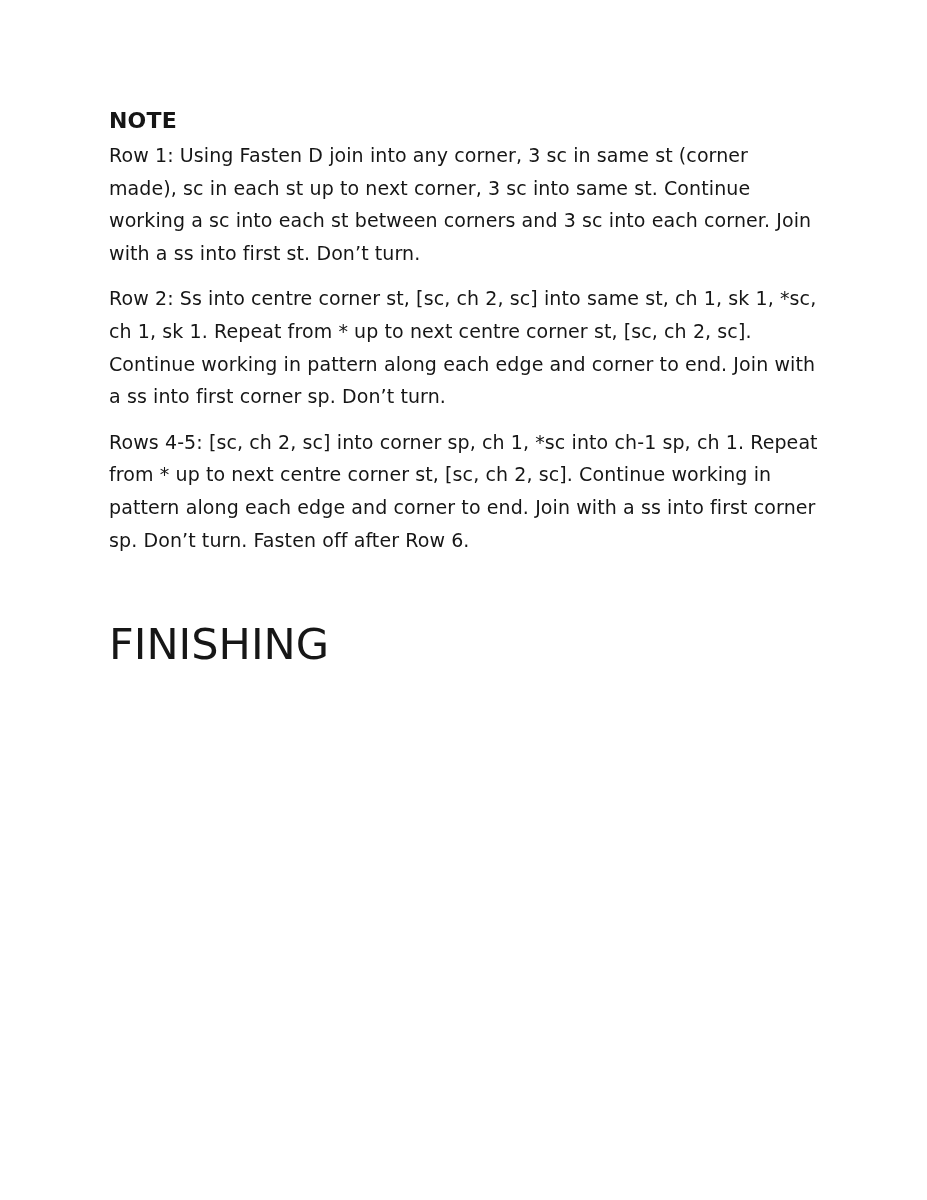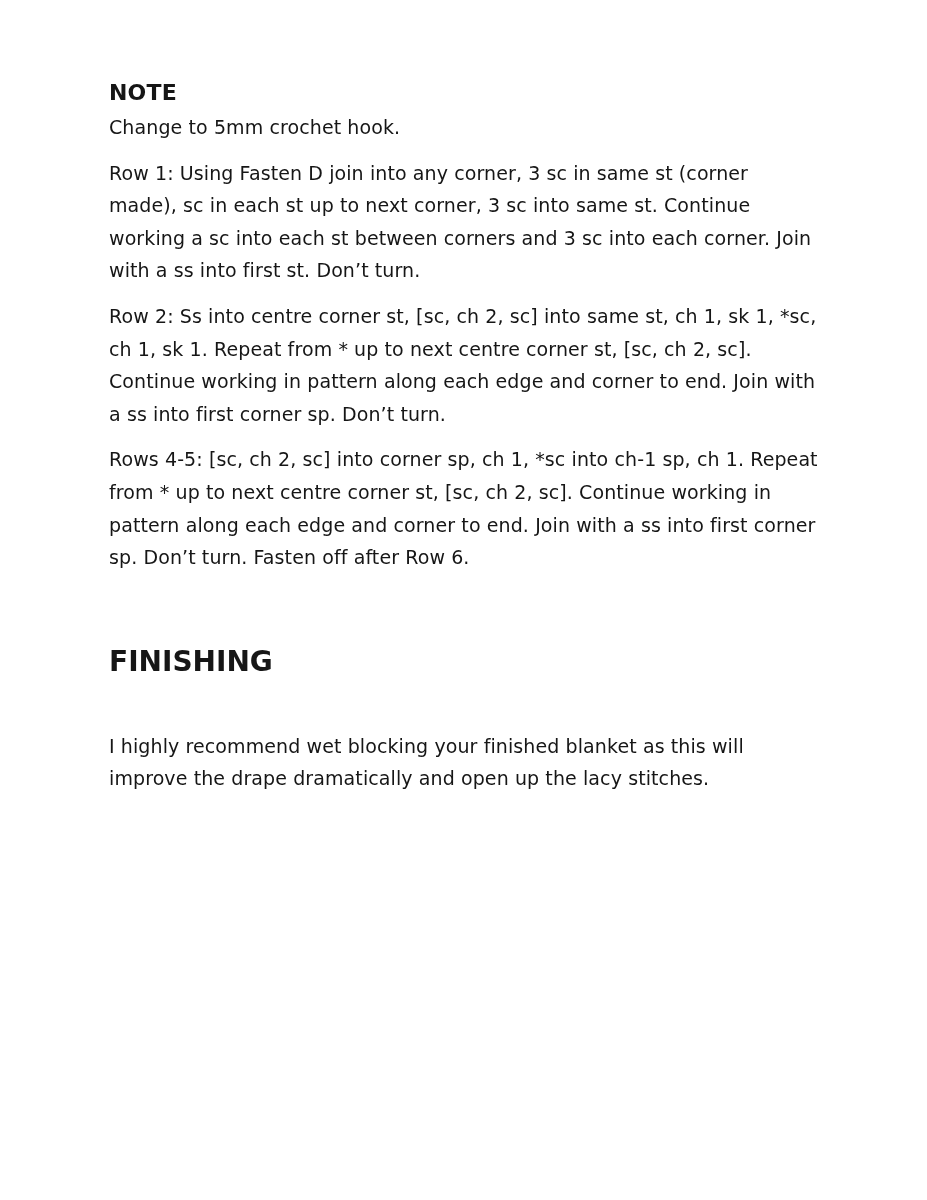--- a/index.html
+++ b/index.html
@@ -11,21 +11,21 @@
     width: 927px;
     height: 1200px;
     font-family: "DejaVu Sans", "Liberation Sans", sans-serif;
     color: #161616;
     overflow: hidden;
   }
   .page {
     box-sizing: border-box;
     width: 927px;
     height: 1148px;
-    padding: 78px 106px 0 109px;
+    padding: 106px 106px 0 109px;
     background: #ffffff;
   }
   .content {
     width: 712px;
   }
   h2.note-heading {
     margin: 0 0 3px 0;
     font-size: 22px;
     font-weight: bold;
     line-height: 30px;
@@ -35,45 +35,43 @@
     margin: 0 0 13px 0;
     font-size: 19px;
     line-height: 32.6px;
     letter-spacing: 0.1px;
   }
   p.body-text .b {
     font-weight: normal;
   }
   h1.finishing-heading {
     margin: 64px 0 0 0;
-    font-size: 28px;
-    font-weight: 700;
+    font-size: 43px;
+    font-weight: 400;
     line-height: 48px;
     letter-spacing: 0px;
   }
   p.finishing-text {
     margin: 44px 0 0 0;
   }
 </style>
 </head>
 <body>
 
 <div class="page">
   <div class="content">
 
     <h2 class="note-heading">NOTE</h2>
 
 
-    <p class="body-text">Change to 5mm crochet hook.</p>
 
     <p class="body-text"><span class="b">Row 1: </span><span>Using Fasten </span><span class="b">D</span><span> join into any corner, 3 sc in same st (corner made), sc in each st up to next corner, 3 sc into same st. Continue working a sc into each st between corners and 3 sc into each corner. Join with a ss into first st. Don’t turn.</span></p>
 
     <p class="body-text"><span class="b">Row 2: </span><span>Ss into centre corner st, [sc, ch 2, sc] into same st, ch 1, sk 1, *sc, ch 1, sk 1. Repeat from * up to next centre corner st, [sc, ch 2, sc]. Continue working in pattern along each edge and corner to end. Join with a ss into first corner sp. Don’t turn.</span></p>
 
     <p class="body-text"><span class="b">Rows 4-5: </span><span>[sc, ch 2, sc] into corner sp, ch 1, *sc into ch-1 sp, ch 1. Repeat from * up to next centre corner st, [sc, ch 2, sc]. Continue working in pattern along each edge and corner to end. Join with a ss into first corner sp. Don’t turn. Fasten off after Row 6.</span></p>
 
 
     <h1 class="finishing-heading">FINISHING</h1>
 
-    <p class="body-text finishing-text">I highly recommend wet blocking your finished blanket as this will improve the drape dramatically and open up the lacy stitches.</p>
 
   </div>
 </div>
 
 </body></html>

